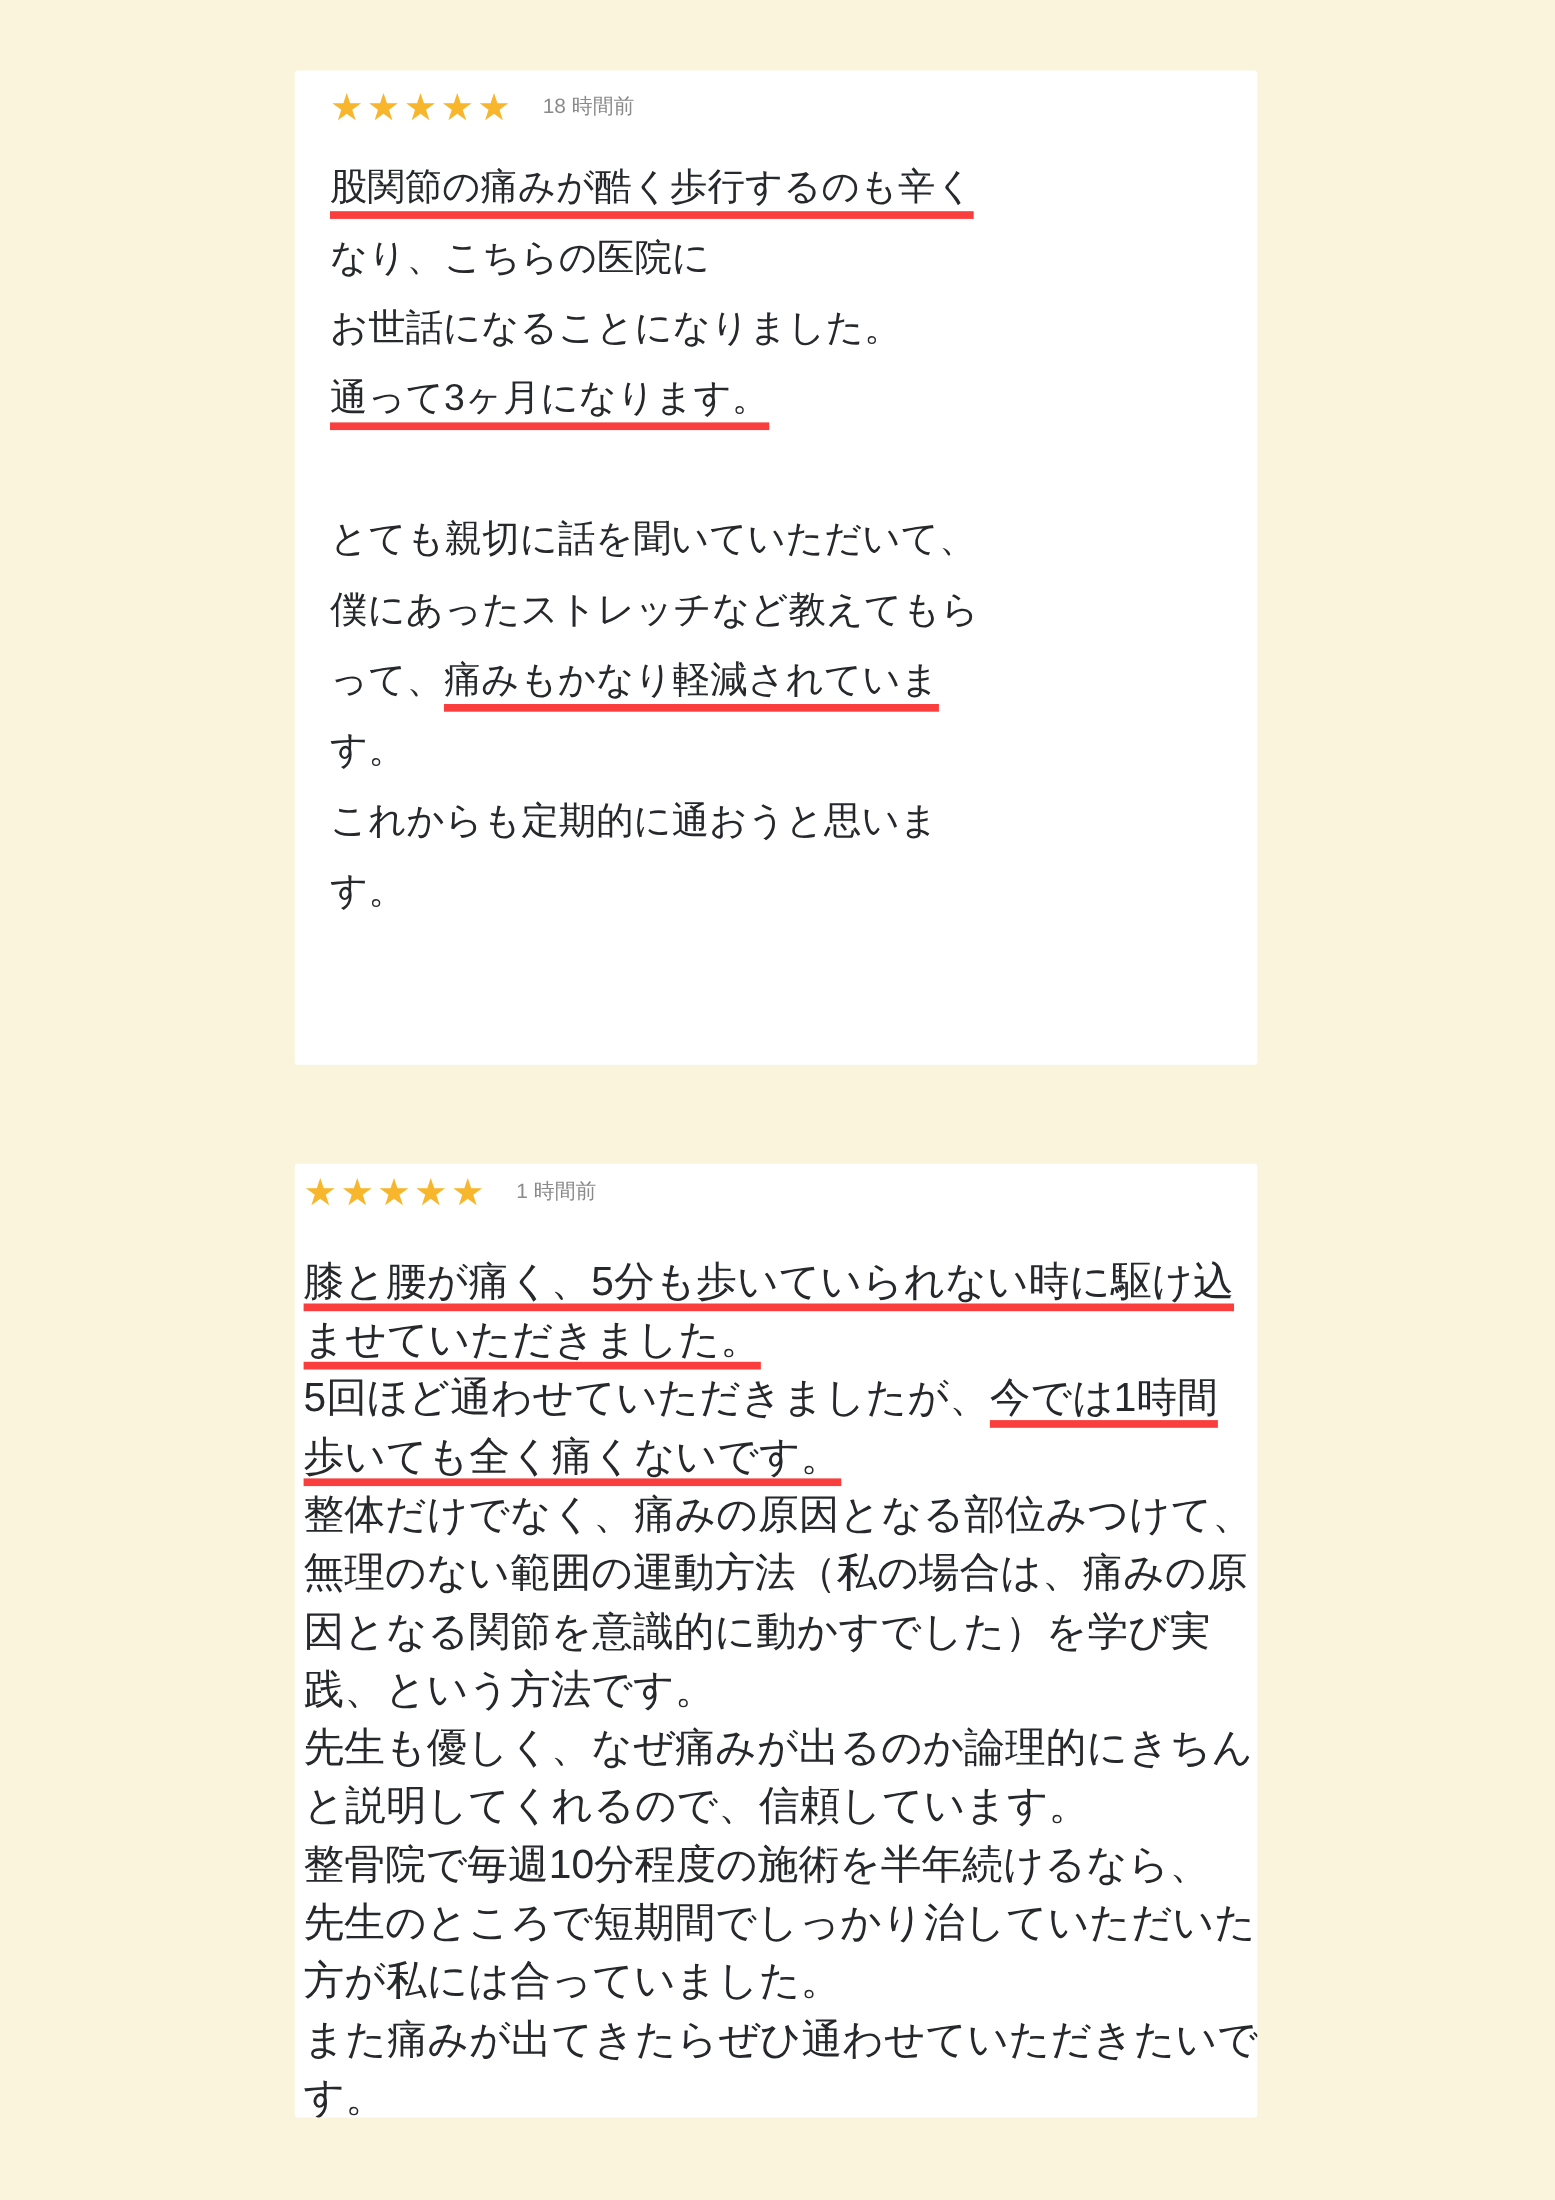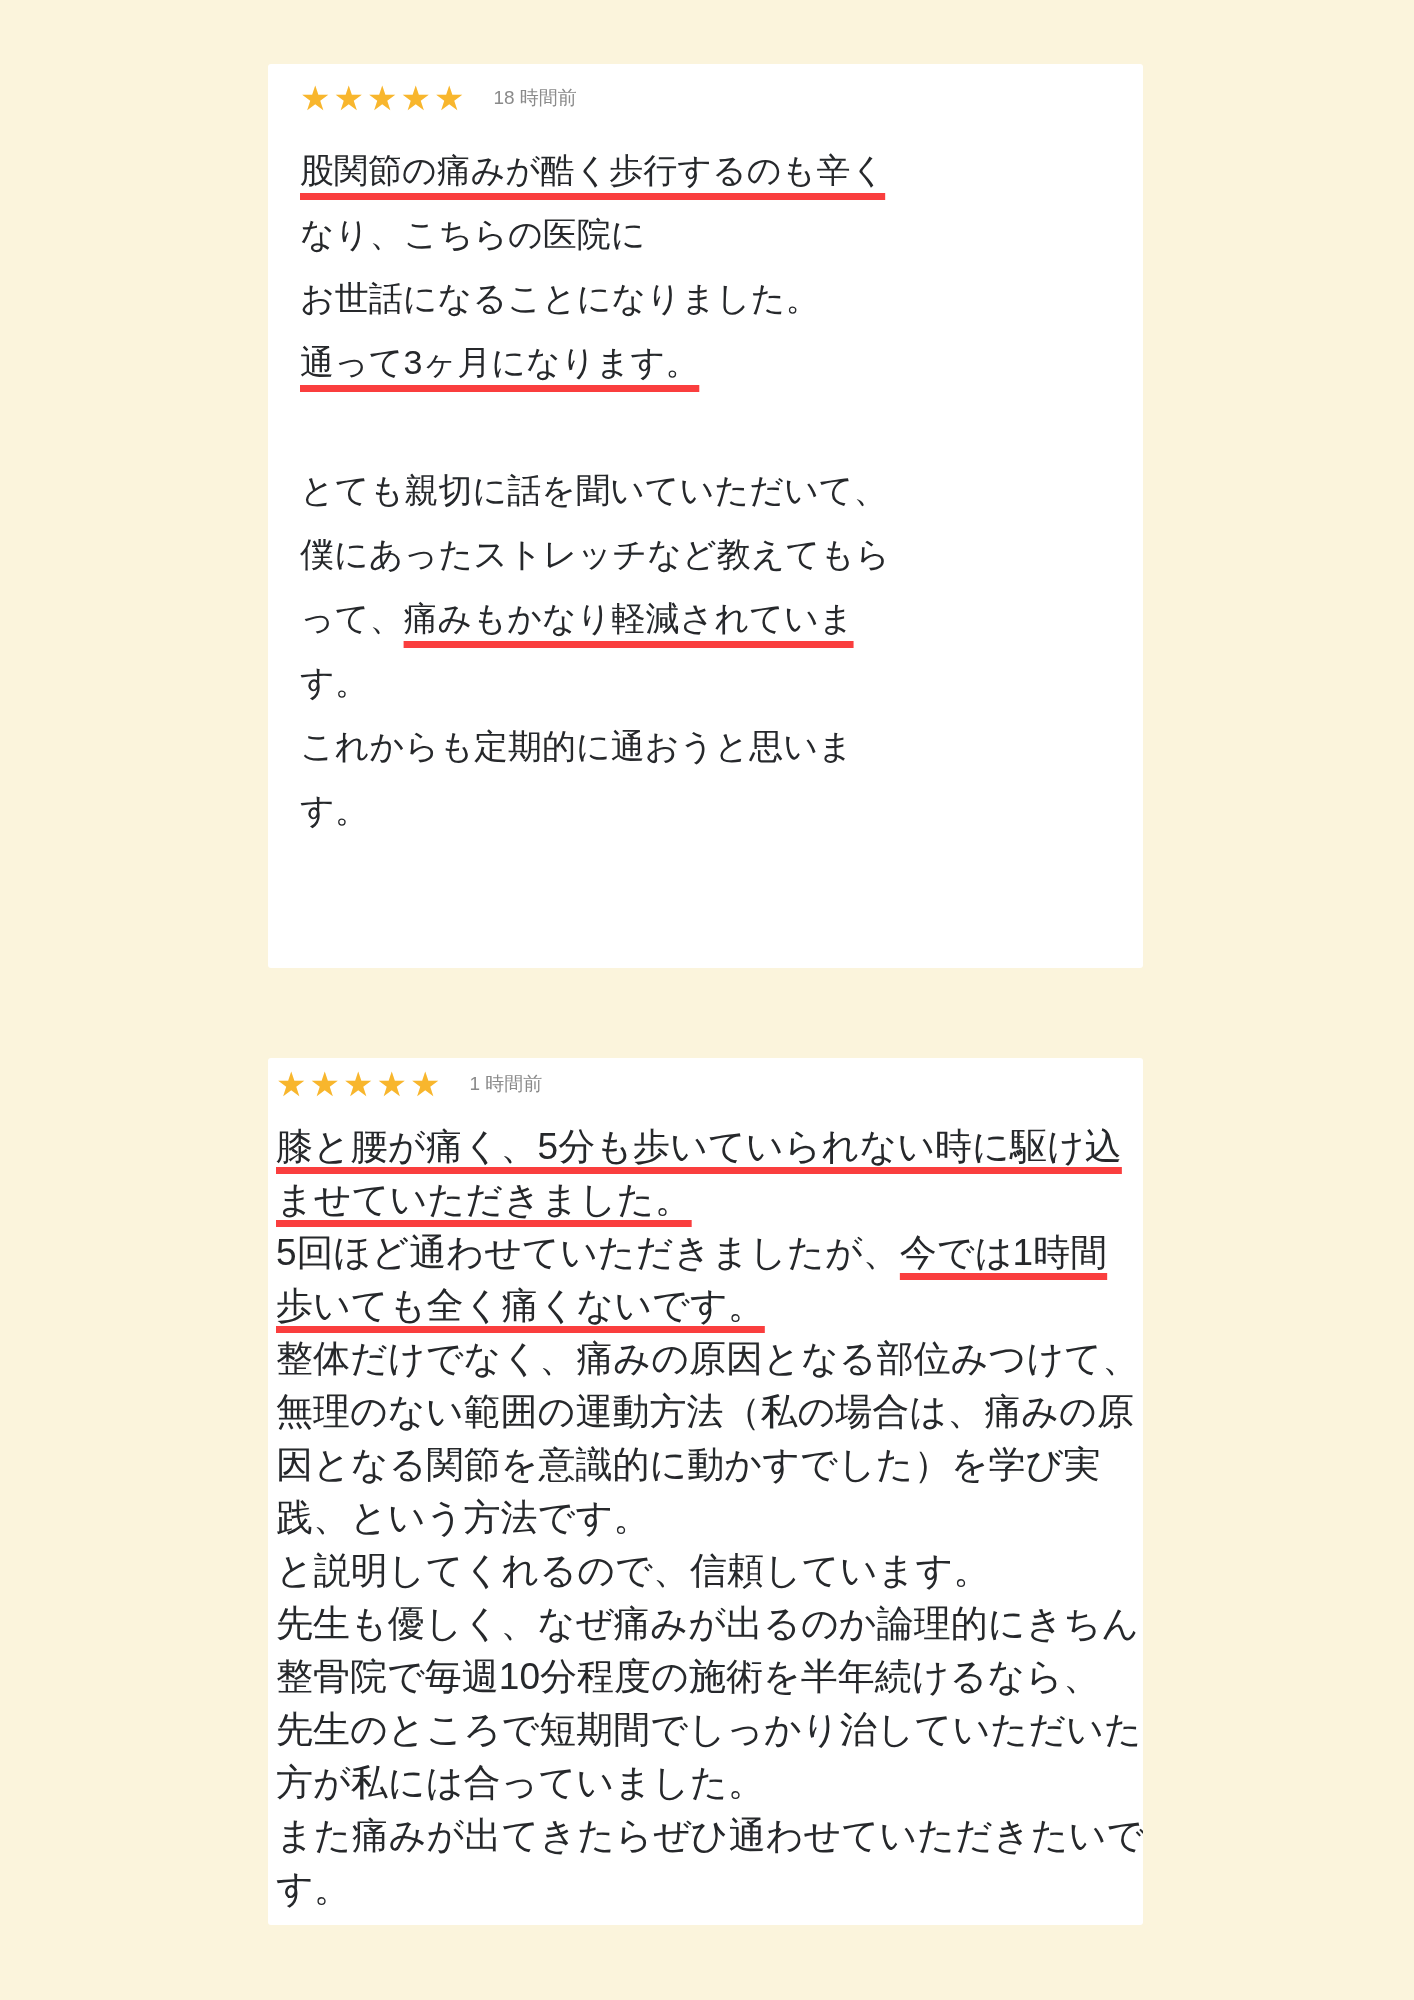--- a/index.html
+++ b/index.html
@@ -18,21 +18,21 @@
   .review-header{display:flex;align-items:center;}
   .stars{
     color:#F8B62D;font-size:34px;letter-spacing:3px;line-height:40px;
     white-space:nowrap;
   }
   .timestamp{
     color:#8A8A8A;font-size:19px;line-height:40px;margin-left:26px;white-space:nowrap;
   }
   .review-body{color:#26282B;}
   #card-1 .review-body{margin-top:20px;font-size:34px;line-height:64px;}
-  #card-2 .review-body{margin-top:16px;font-size:37px;line-height:53px;}
+  #card-2 .review-body{margin-top:34px;font-size:37px;line-height:53px;}
   .line{white-space:nowrap;}
   .u{
     text-decoration:underline;
     text-decoration-color:#FA3E3E;
     text-decoration-thickness:7px;
     text-decoration-skip-ink:none;
   }
   #card-1 .u{text-underline-offset:11px;}
   #card-2 .u{text-underline-offset:8px;}
 </style>
@@ -67,21 +67,21 @@
   </div>
   <div class="review-body">
       <div class="line"><span class="u">膝と腰が痛く、5分も歩いていられない時に駆け込</span></div>
       <div class="line"><span class="u">ませていただきました。</span></div>
       <div class="line"><span class="">5回ほど通わせていただきましたが、</span><span class="u">今では1時間</span></div>
       <div class="line"><span class="u">歩いても全く痛くないです。</span></div>
       <div class="line"><span class="">整体だけでなく、痛みの原因となる部位みつけて、</span></div>
       <div class="line"><span class="">無理のない範囲の運動方法（私の場合は、痛みの原</span></div>
       <div class="line"><span class="">因となる関節を意識的に動かすでした）を学び実</span></div>
       <div class="line"><span class="">践、という方法です。</span></div>
+      <div class="line"><span class="">先生も優しく、なぜ痛みが出るのか論理的にきちん</span></div>
       <div class="line"><span class="">と説明してくれるので、信頼しています。</span></div>
-      <div class="line"><span class="">先生も優しく、なぜ痛みが出るのか論理的にきちん</span></div>
       <div class="line"><span class="">整骨院で毎週10分程度の施術を半年続けるなら、</span></div>
       <div class="line"><span class="">先生のところで短期間でしっかり治していただいた</span></div>
       <div class="line"><span class="">方が私には合っていました。</span></div>
       <div class="line"><span class="">また痛みが出てきたらぜひ通わせていただきたいで</span></div>
       <div class="line"><span class="">す。</span></div>
     </div>
 </div>
 
 </body></html>

